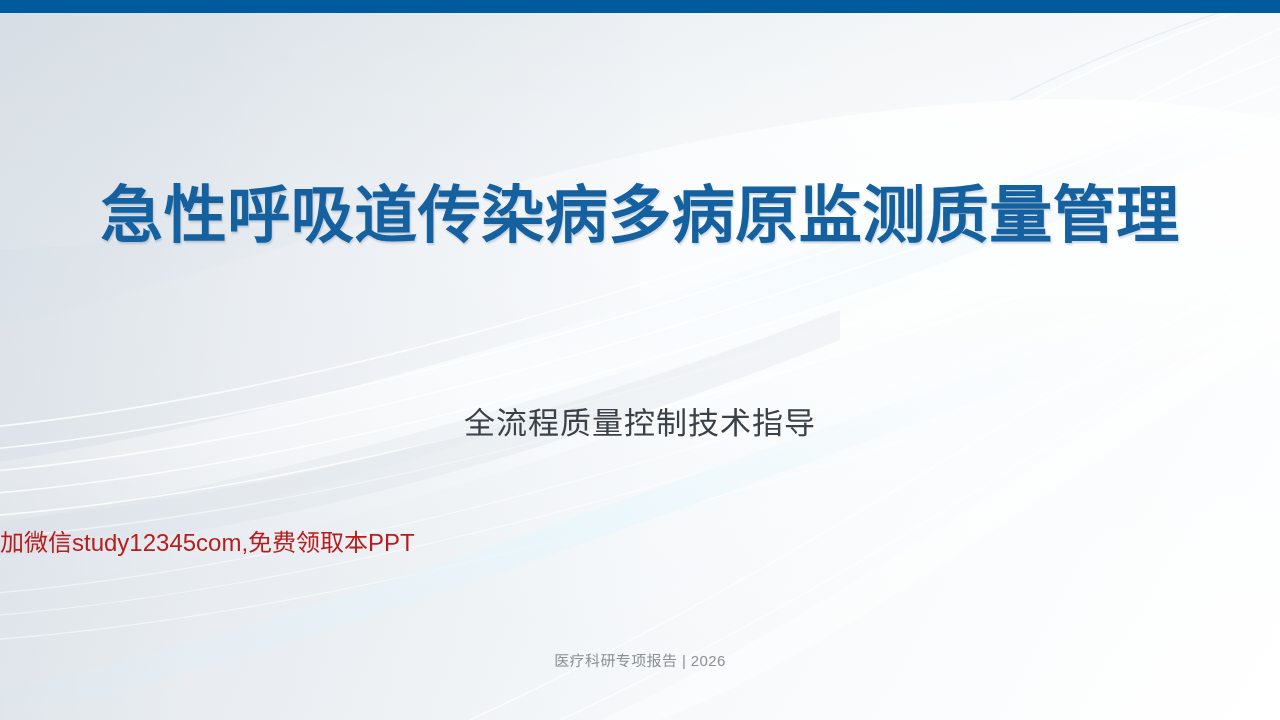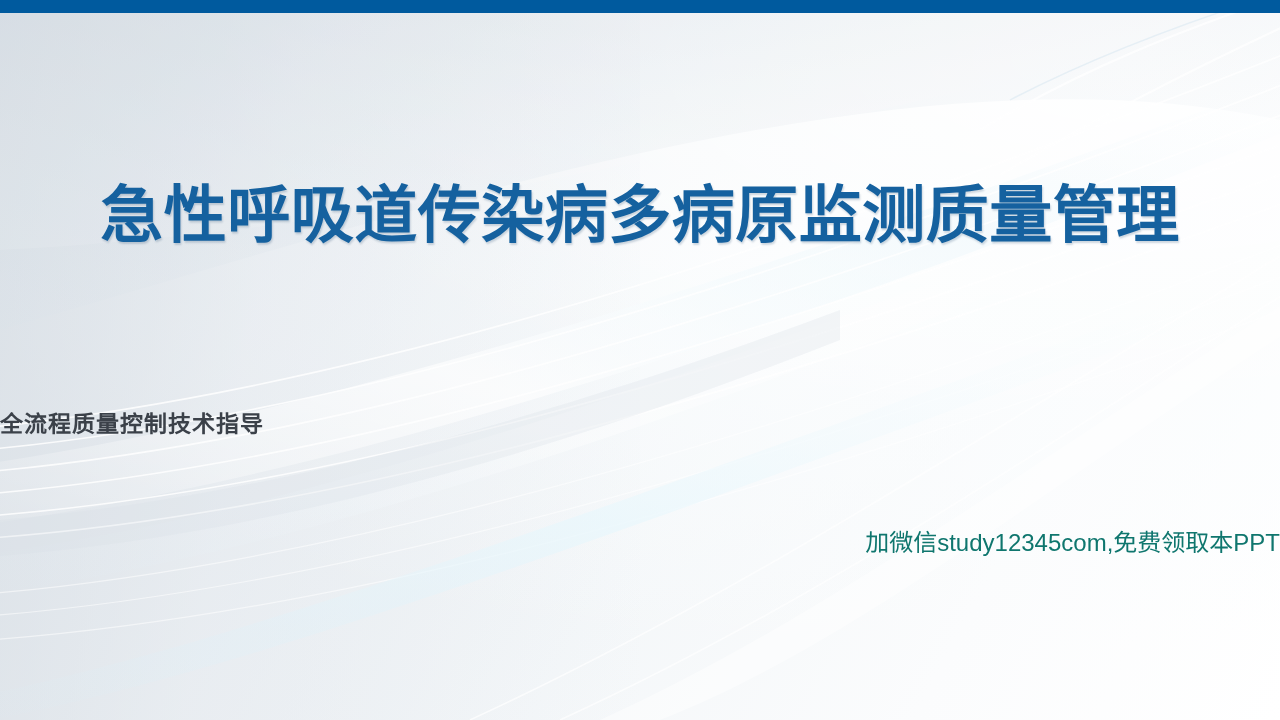--- a/index.html
+++ b/index.html
@@ -88,35 +88,35 @@
     width: 272px;
     height: 2px;
     background: linear-gradient(90deg, #1d6aa6 0%, #17考 0%, #1a5f96 50%, #2b7bb5 100%);
   }
 
   .subtitle {
     position: absolute;
     top: 408px;
     left: 0;
     right: 0;
+    text-align: center;
+    color: #3b4149;
+    font-size: 31px;
+    line-height: 32px;
+    font-weight: 400;
+    letter-spacing: 1px;
+  }
+
+  .promo {
+    position: absolute;
+    top: 527px;
+    left: 0;
+    right: 0;
     text-align: left;
-    color: #3b4149;
-    font-size: 23px;
-    line-height: 32px;
-    font-weight: 700;
-    letter-spacing: 1px;
-  }
-
-  .promo {
-    position: absolute;
-    top: 527px;
-    left: 0;
-    right: 0;
-    text-align: right;
-    color: #0f766e;
+    color: #b91c1c;
     font-size: 24px;
     line-height: 32px;
     font-weight: 400;
   }
 
   .footer {
     position: absolute;
     top: 650px;
     left: 0;
     right: 0;
@@ -207,15 +207,16 @@
     <h1 class="title">
       <span class="title-line-1">急性呼吸道传染病多病原监测质量管理</span>
     </h1>
 
     <div class="divider"></div>
 
     <div class="subtitle">全流程质量控制技术指导</div>
 
     <div class="promo">加微信study12345com,免费领取本PPT</div>
 
+    <div class="footer">医疗科研专项报告 | 2026</div>
 
   </div>
 </div>
 
 </body></html>

